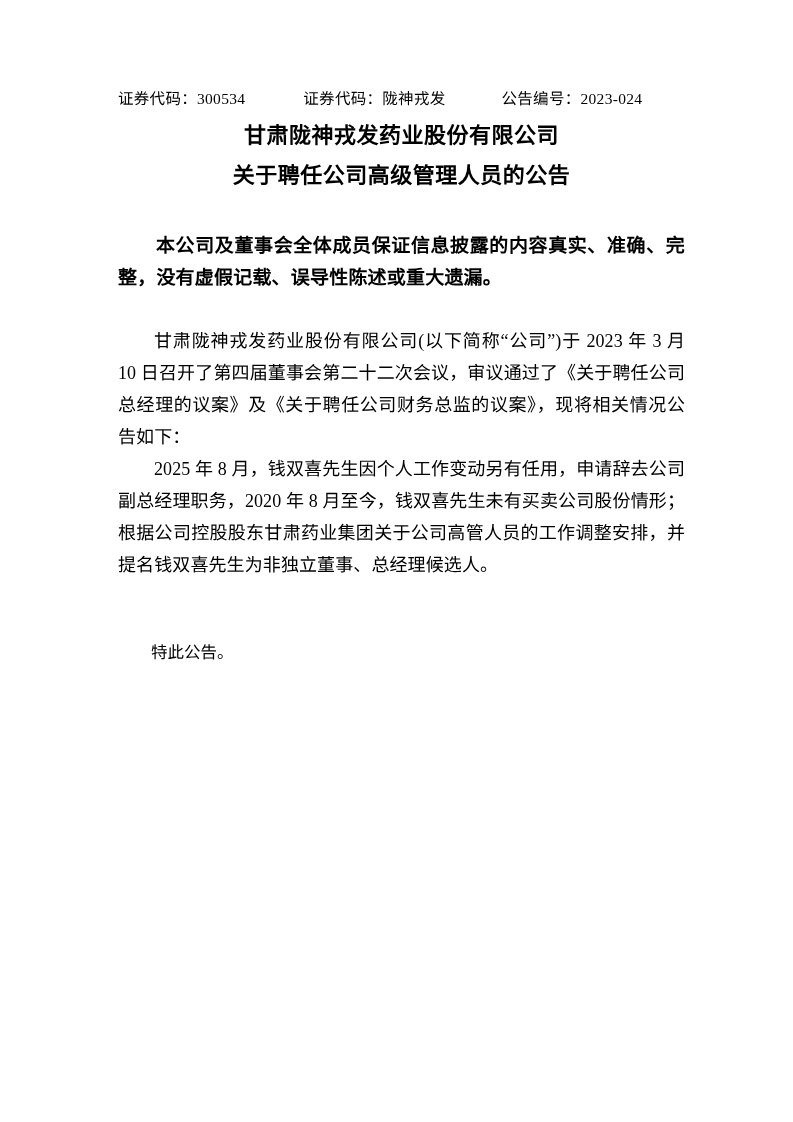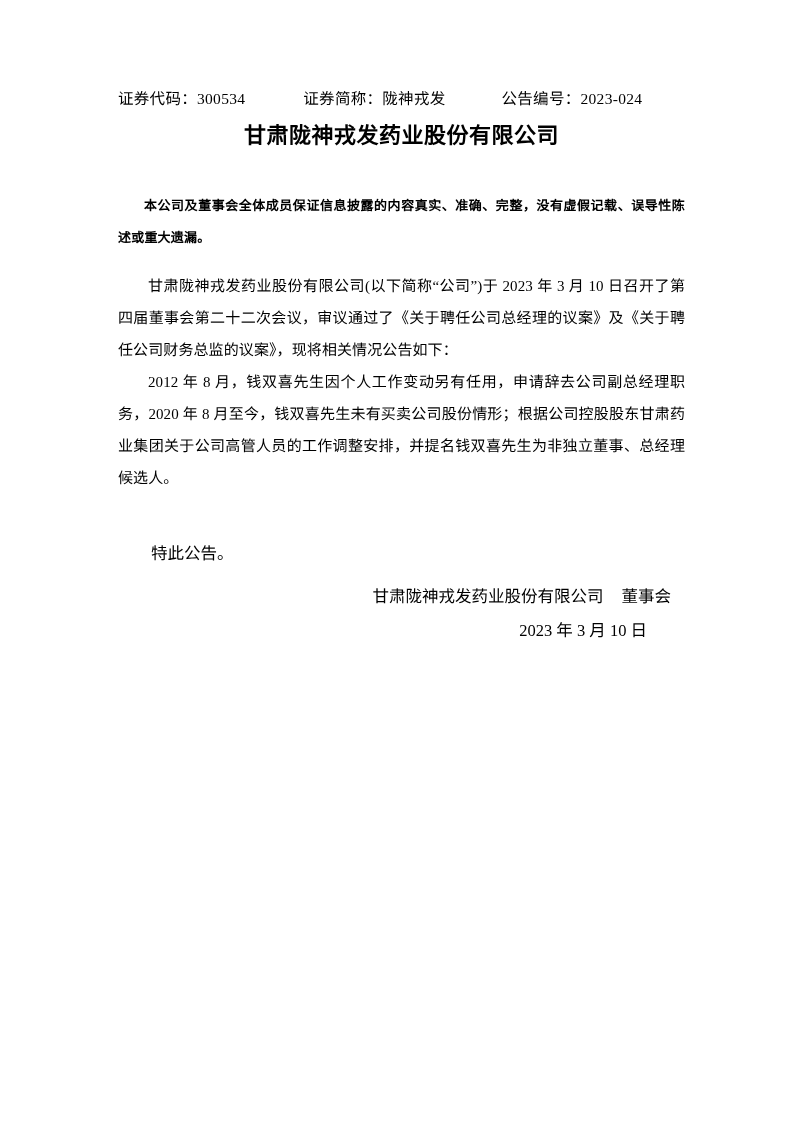--- a/index.html
+++ b/index.html
@@ -42,78 +42,73 @@
     font-family: "Liberation Sans", "DejaVu Sans", sans-serif;
     font-weight: bold;
     font-size: 22px;
     line-height: 40px;
     letter-spacing: 0.5px;
   }
 
   .bold-statement {
     font-family: "Liberation Sans", "DejaVu Sans", sans-serif;
     font-weight: bold;
-    font-size: 13px;
+    font-size: 19px;
     line-height: 32px;
     text-align: justify;
     text-justify: inter-ideograph;
     text-indent: 2em;
-    margin-bottom: 16px;
+    margin-bottom: 31px;
     letter-spacing: 0.2px;
   }
 
   .body-para {
-    font-size: 15px;
+    font-size: 18px;
     line-height: 32px;
     text-align: justify;
     text-justify: inter-ideograph;
     text-indent: 2em;
     letter-spacing: 0.1px;
     margin: 0;
   }
 
   .closing {
     font-size: 16.5px;
     line-height: 32px;
     text-indent: 2em;
-    margin-top: 44px;
+    margin-top: 56px;
   }
   .sign-block {
     margin-top: 10px;
     font-size: 16.5px;
     line-height: 34px;
     text-align: right;
     padding-right: 10px;
   }
   .sign-line-1 { padding-right: 4px; }
   .sign-line-2 { padding-right: 28px; }
   .sign-gap { display: inline-block; width: 18px; }
 </style>
 </head>
 <body>
 
 <div class="page">
 
   <div class="header-line">
     <span class="hcode">证券代码：300534</span>
-    <span class="hname">证券简称：陇神戎发</span>
+    <span class="hname">证券代码：陇神戎发</span>
     <span class="hnum">公告编号：2023-024</span>
   </div>
 
   <div class="title-block">
     <div class="title-line">甘肃陇神戎发药业股份有限公司</div>
+    <div class="title-line">关于聘任公司高级管理人员的公告</div>
   </div>
 
   <div class="bold-statement">本公司及董事会全体成员保证信息披露的内容真实、准确、完整，没有虚假记载、误导性陈述或重大遗漏。</div>
 
   <p class="body-para">甘肃陇神戎发药业股份有限公司(以下简称“公司”)于 2023 年 3 月 10 日召开了第四届董事会第二十二次会议，审议通过了《关于聘任公司总经理的议案》及《关于聘任公司财务总监的议案》，现将相关情况公告如下：</p>
-  <p class="body-para">2012 年 8 月，钱双喜先生因个人工作变动另有任用，申请辞去公司副总经理职务，2020 年 8 月至今，钱双喜先生未有买卖公司股份情形；根据公司控股股东甘肃药业集团关于公司高管人员的工作调整安排，并提名钱双喜先生为非独立董事、总经理候选人。</p>
+  <p class="body-para">2025 年 8 月，钱双喜先生因个人工作变动另有任用，申请辞去公司副总经理职务，2020 年 8 月至今，钱双喜先生未有买卖公司股份情形；根据公司控股股东甘肃药业集团关于公司高管人员的工作调整安排，并提名钱双喜先生为非独立董事、总经理候选人。</p>
 
   <div class="closing">特此公告。</div>
 
-  <div class="sign-block">
-    <div class="sign-line-1">
-      <span>甘肃陇神戎发药业股份有限公司</span><span class="sign-gap"></span><span>董事会</span>
-    </div>
-    <div class="sign-line-2">2023 年 3 月 10 日</div>
-  </div>
 
 </div>
 
 </body></html>

